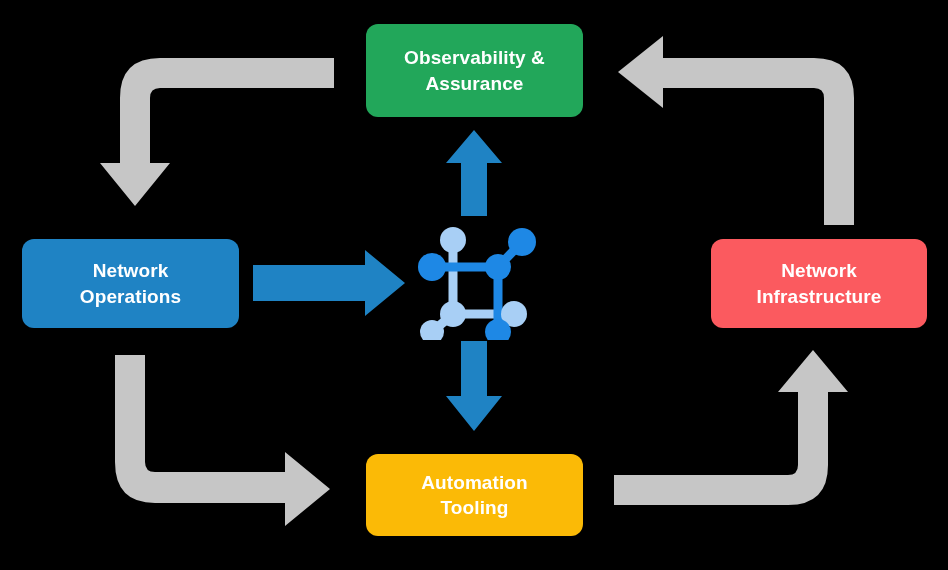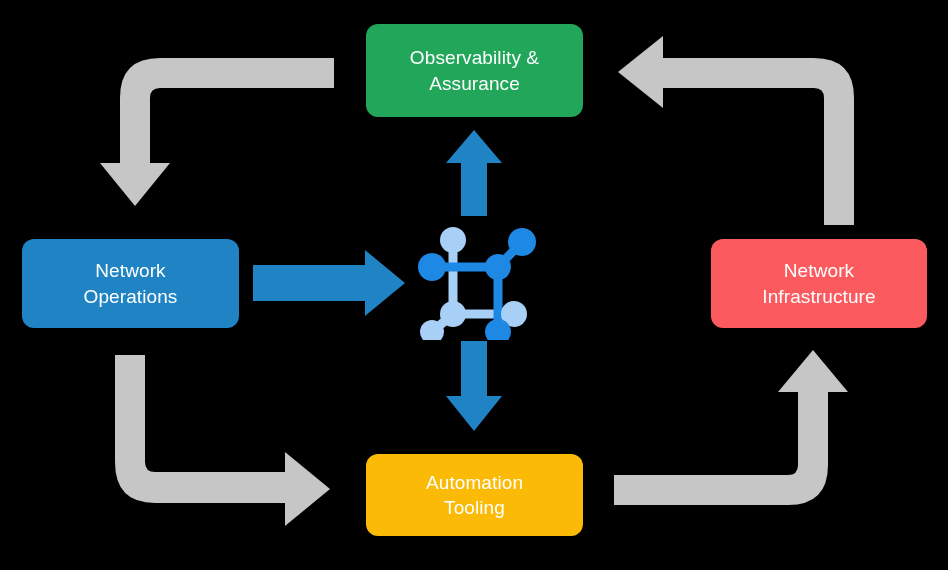--- a/index.html
+++ b/index.html
@@ -29,21 +29,21 @@
   .node-box {
     position: absolute;
     display: flex;
     align-items: center;
     justify-content: center;
     text-align: center;
     border-radius: 12px;
     color: #ffffff;
     font-size: 19px;
     line-height: 1.32;
-    font-weight: 400;
+    font-weight: 700;
     letter-spacing: 0.1px;
     padding: 4px 10px;
     box-sizing: border-box;
     white-space: pre-line;
   }
   #box-observability {
     left: 366px;  top: 24px;  width: 217px; height: 93px;
   }
   #box-network-operations {
     left: 22px;   top: 239px; width: 217px; height: 89px;

